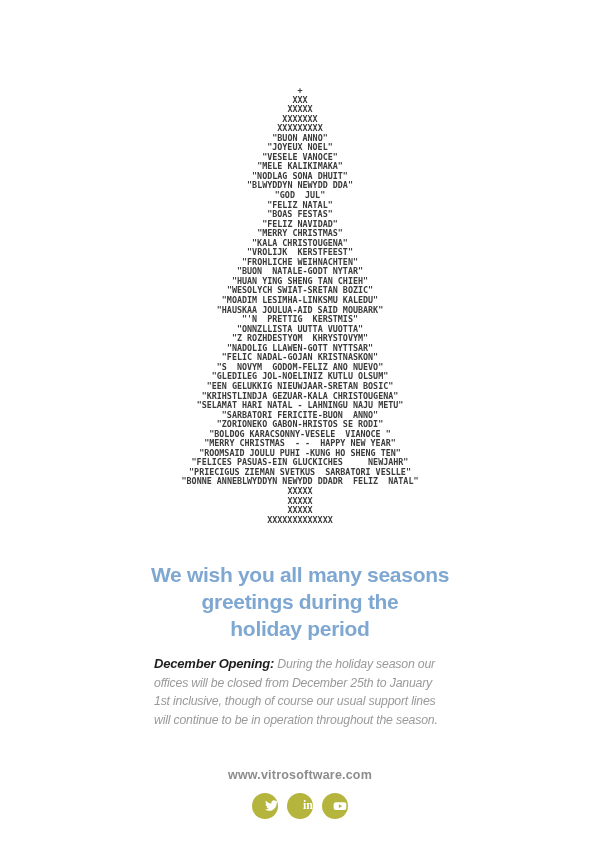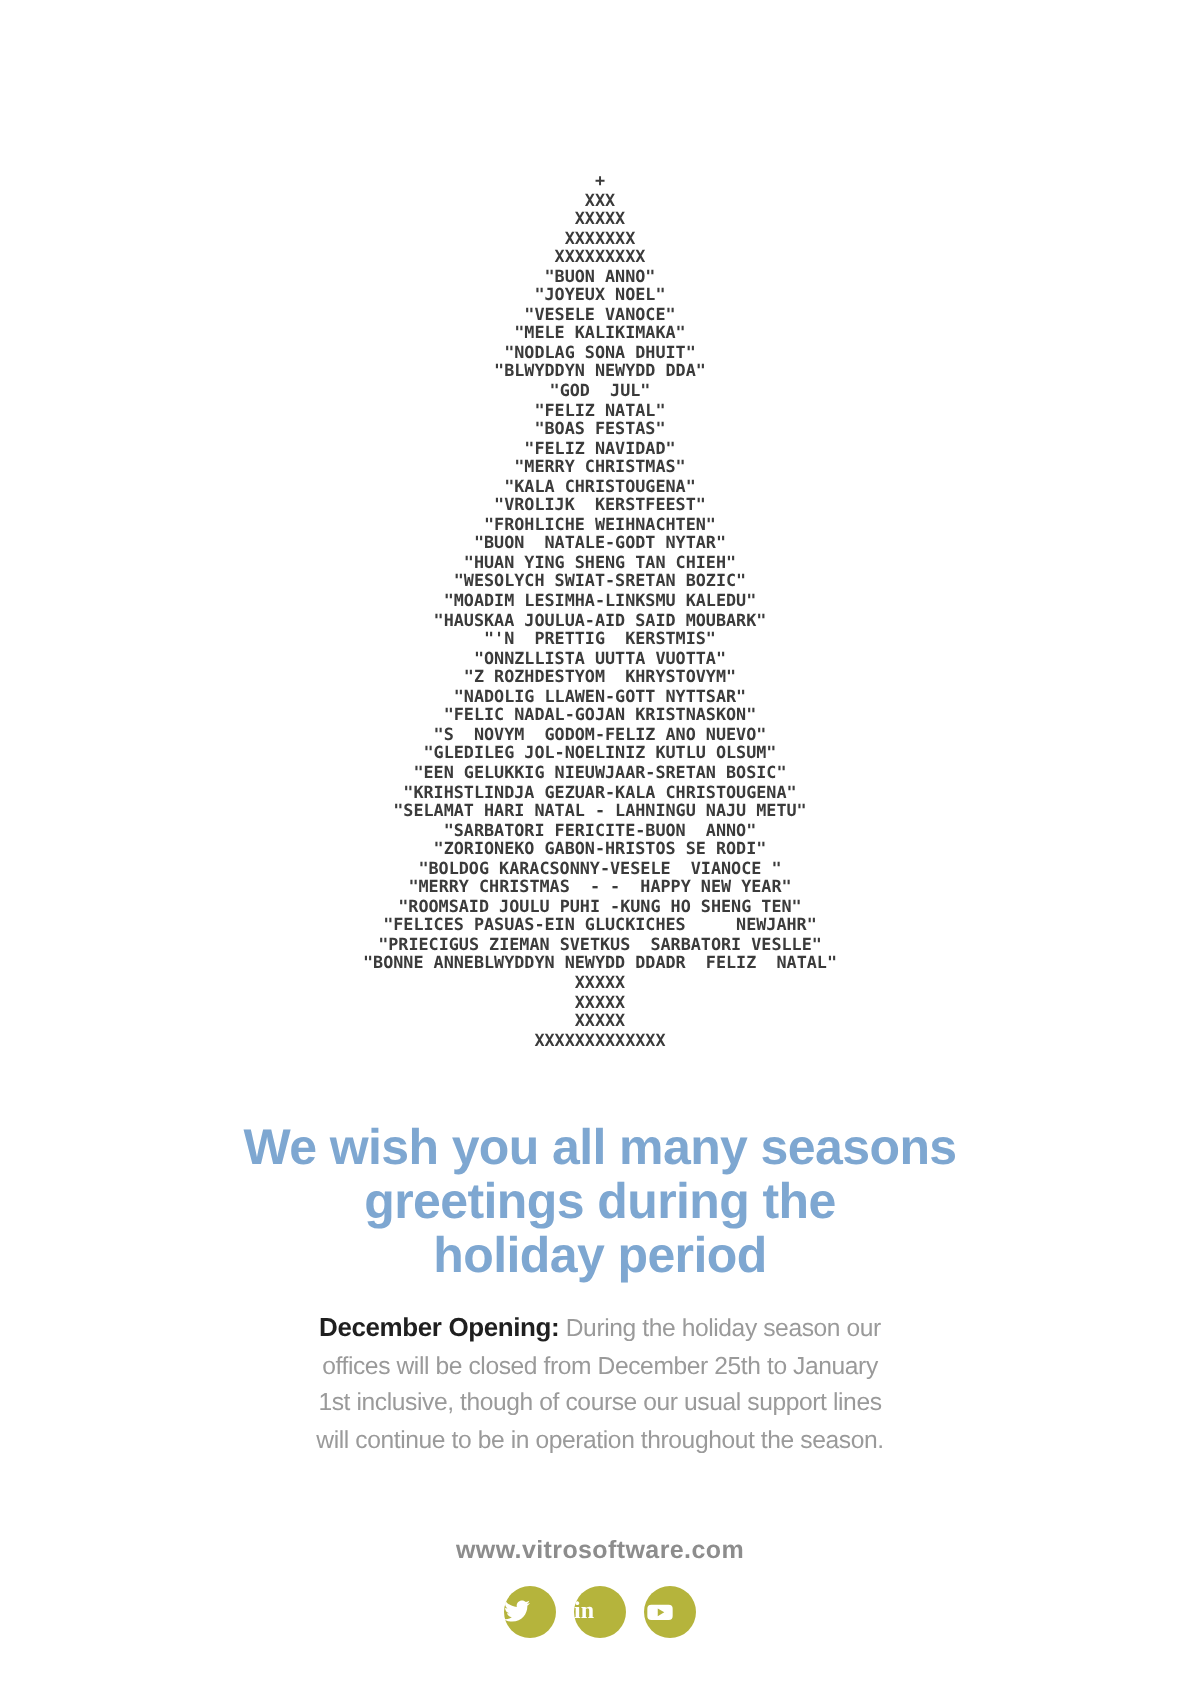--- a/index.html
+++ b/index.html
@@ -28,36 +28,37 @@
     font-family:"DejaVu Sans Mono",monospace;
     font-weight:bold;
     font-size:8.4px;
     line-height:9.55px;
     color:var(--tree-text);
     text-align:center;
     white-space:pre;
   }
   .headline{
     margin-top:36px;
-    font-size:25px;
+    font-size:21px;
     line-height:27px;
     font-weight:bold;
     letter-spacing:-0.3px;
     color:var(--headline-blue);
     text-align:center;
     white-space:pre-line;
   }
   .opening{
     margin-top:13px;
     width:292px;
     font-size:12.3px;
     line-height:18.6px;
     letter-spacing:-0.2px;
     color:var(--body-gray);
-    text-align:center;
+    text-align:left;
+    font-style:italic;
   }
   .opening-label{
     font-weight:bold;
     color:var(--label-dark);
     font-size:13px;
   }
   .website{
     margin-top:38px;
     font-size:12.5px;
     font-weight:bold;
@@ -68,21 +69,21 @@
   }
   .social{
     margin-top:11px;
     display:flex;
     gap:9px;
   }
   .icon-circle{
     width:26px;height:26px;
     border-radius:50%;
     background:var(--social-olive);
-    display:flex;align-items:center;justify-content:flex-start;
+    display:flex;align-items:center;justify-content:flex-end;
     cursor:pointer;
     text-decoration:none;
     font-family:Liberation Serif, serif;
   }
   .icon-circle svg{display:block;}
   .linkedin-label{
     color:#ffffff;
     font-weight:bold;
     font-size:12px;
     line-height:1;

